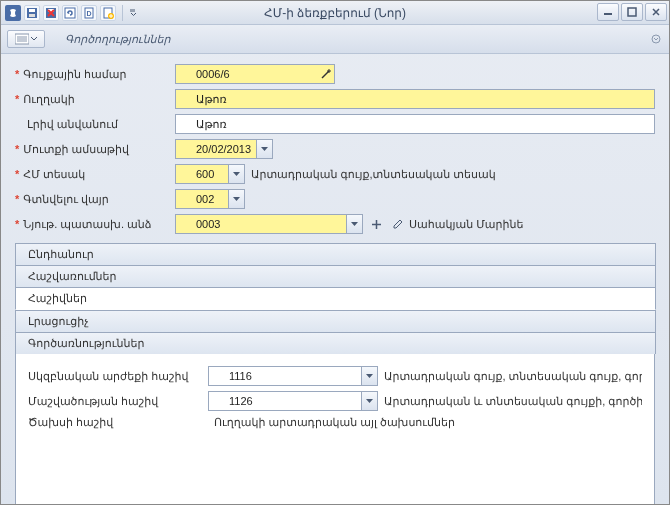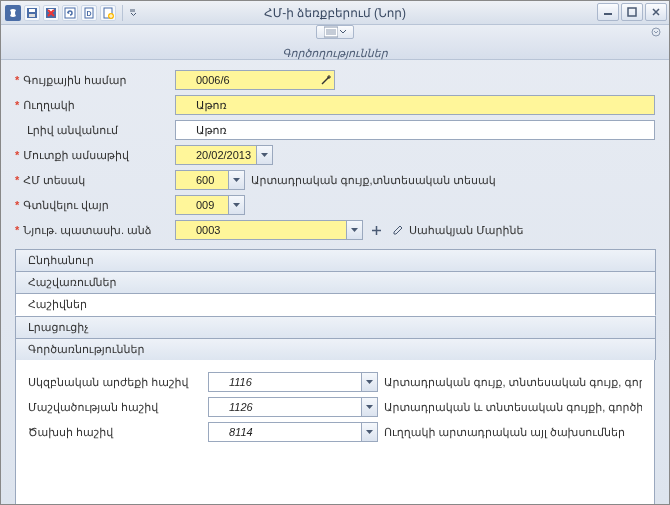--- a/index.html
+++ b/index.html
@@ -66,29 +66,28 @@
   .win-btn {
     width: 22px; height: 18px;
     background: linear-gradient(to bottom,#fbfcfe,#dbe3ef);
     border: 1px solid #aab7cc;
     border-radius: 2px;
     display:flex;align-items:center;justify-content:center;
     color:#4a5a73;
   }
 
   .menubar {
-    height: 35px;
+    height: 29px;
     background: linear-gradient(to bottom,#eaeef5,#d6deeb);
     border-bottom: 1px solid #b8c4d6;
     display:flex;
     align-items:center;
     padding: 0 6px;
-    gap: 8px;
+    gap: 20px;
     position: relative;
-    flex-direction: column;
   }
   .menubar .view-btn {
     width: 38px; height: 18px;
     border:1px solid #aab7cc;
     background: linear-gradient(to bottom,#fbfcfe,#e1e7f1);
     border-radius:2px;
     display:flex;align-items:center;justify-content:center;
     gap:2px;
     color:#4a5a73;
   }
@@ -190,21 +189,20 @@
     display:flex;
     align-items:center;
     margin-bottom: 5px;
   }
   .pane-label {
     width: 180px;
     color:#333;
   }
   .pane-combo {
     width: 170px;
-    font-style: italic;
   }
   .pane-desc { margin-left: 6px; color:#333; white-space:nowrap; overflow:hidden; flex:1;}
 
   svg { display:block;}
 </style>
 </head>
 <body>
 
 <div class="window">
 
@@ -363,21 +361,21 @@
       </div>
       <span class="row-desc">Արտադրական գույք,տնտեսական տեսակ</span>
     </div>
 
     <div class="form-row">
       <div class="form-label">
           <span class="req">*</span>
           <span>Գտնվելու վայր</span>
         </div>
       <div class="combo yellow" style="width:70px">
-        <span>009</span>
+        <span>002</span>
         <span class="drop">
             <svg width="7" height="4">
               <path d="M0 0 L3.5 4 L7 0 Z" fill="#4a5a73"></path>
             </svg>
           </span>
       </div>
     </div>
 
     <div class="form-row">
       <div class="form-label">
@@ -433,27 +431,19 @@
           <span class="drop">
               <svg width="7" height="4">
                 <path d="M0 0 L3.5 4 L7 0 Z" fill="#4a5a73"></path>
               </svg>
             </span>
         </div>
         <span class="pane-desc">Արտադրական և տնտեսական գույքի, գործիքներ</span>
       </div>
       <div class="pane-row">
         <div class="pane-label">Ծախսի հաշիվ</div>
-        <div class="combo pane-combo">
-          <span>8114</span>
-          <span class="drop">
-              <svg width="7" height="4">
-                <path d="M0 0 L3.5 4 L7 0 Z" fill="#4a5a73"></path>
-              </svg>
-            </span>
-        </div>
         <span class="pane-desc">Ուղղակի արտադրական այլ ծախսումներ</span>
       </div>
     </div>
 
   </div>
 
 </div>
 
 </body></html>

